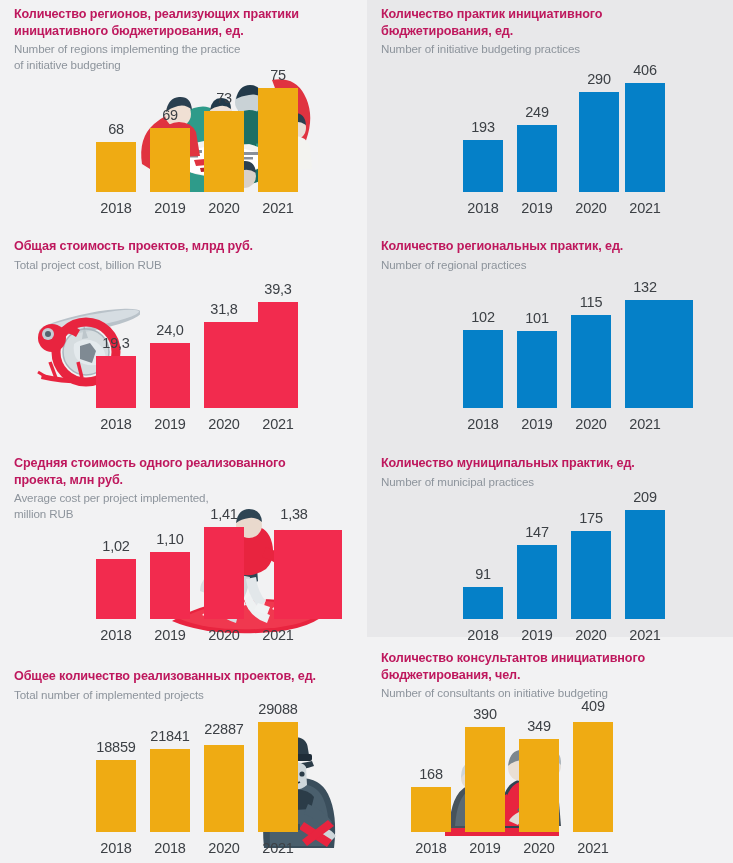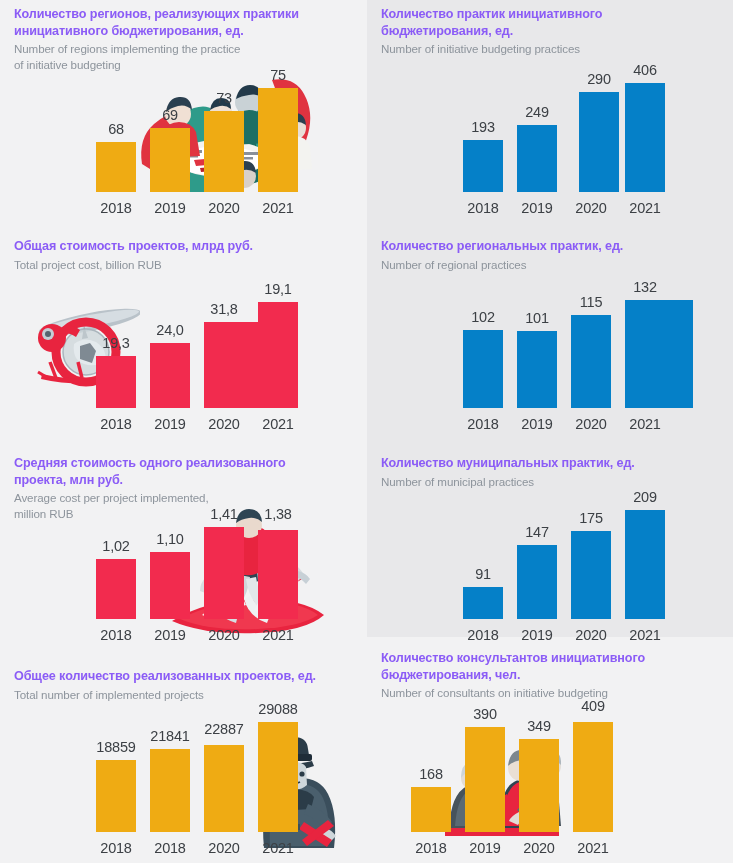--- a/index.html
+++ b/index.html
@@ -35,21 +35,21 @@
 
   .panel {
     position: absolute;
     box-sizing: border-box;
   }
 
   
   .title-ru {
     font-size: 12.6px;
     font-weight: bold;
-    color: #8b5cf6;
+    color: #be185d;
     line-height: 1.33;
     letter-spacing: -0.1px;
     margin: 0;
     white-space: pre-line;
   }
   .title-en {
     font-size: 11.6px;
     font-weight: normal;
     color: #8d949c;
     line-height: 1.3;
@@ -251,21 +251,21 @@
           <div class="bar c-red" style="left:0px; height:52px;">
             <div class="bar-value" style="top:-21px;">19,3</div>
           </div>
           <div class="bar c-red" style="left:54px; height:65px;">
             <div class="bar-value" style="top:-21px;">24,0</div>
           </div>
           <div class="bar c-red" style="left:108px; height:86px;padding-left:39px;">
             <div class="bar-value" style="top:-21px;">31,8</div>
           </div>
           <div class="bar c-red" style="left:162px; height:106px;">
-            <div class="bar-value" style="top:-21px;">19,1</div>
+            <div class="bar-value" style="top:-21px;">39,3</div>
           </div>
         </div>
         <div class="bar-label" style="left:75px;">2018</div>
         <div class="bar-label" style="left:129px;">2019</div>
         <div class="bar-label" style="left:183px;">2020</div>
         <div class="bar-label" style="left:237px;">2021</div>
       </div>
     </div>
   </div>
 
@@ -337,21 +337,21 @@
         <div class="bar-group" style="left:82px; width:235px; height:92px;">
           <div class="bar c-red" style="left:0px; height:60px;">
             <div class="bar-value" style="top:-21px;">1,02</div>
           </div>
           <div class="bar c-red" style="left:54px; height:67px;">
             <div class="bar-value" style="top:-21px;">1,10</div>
           </div>
           <div class="bar c-red" style="left:108px; height:92px;">
             <div class="bar-value" style="top:-21px;">1,41</div>
           </div>
-          <div class="bar c-red" style="left:162px; height:89px;">
+          <div class="bar c-red" style="left:178px; height:89px;padding-left:28px;">
             <div class="bar-value" style="top:-24px;">1,38</div>
           </div>
         </div>
         <div class="bar-label" style="left:75px;">2018</div>
         <div class="bar-label" style="left:129px;">2019</div>
         <div class="bar-label" style="left:183px;">2020</div>
         <div class="bar-label" style="left:237px;">2021</div>
       </div>
     </div>
   </div>

